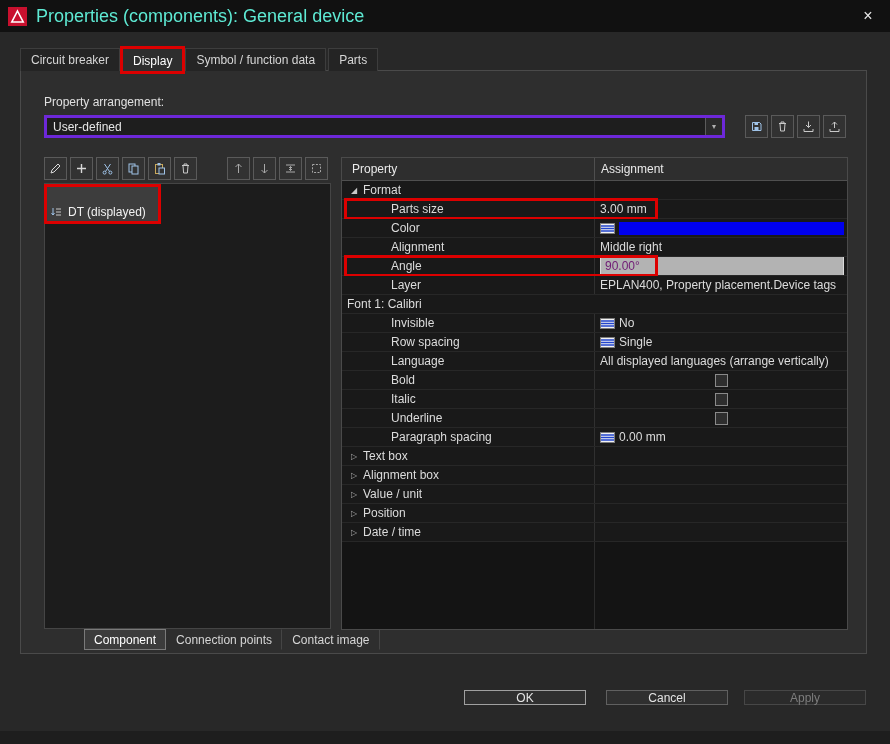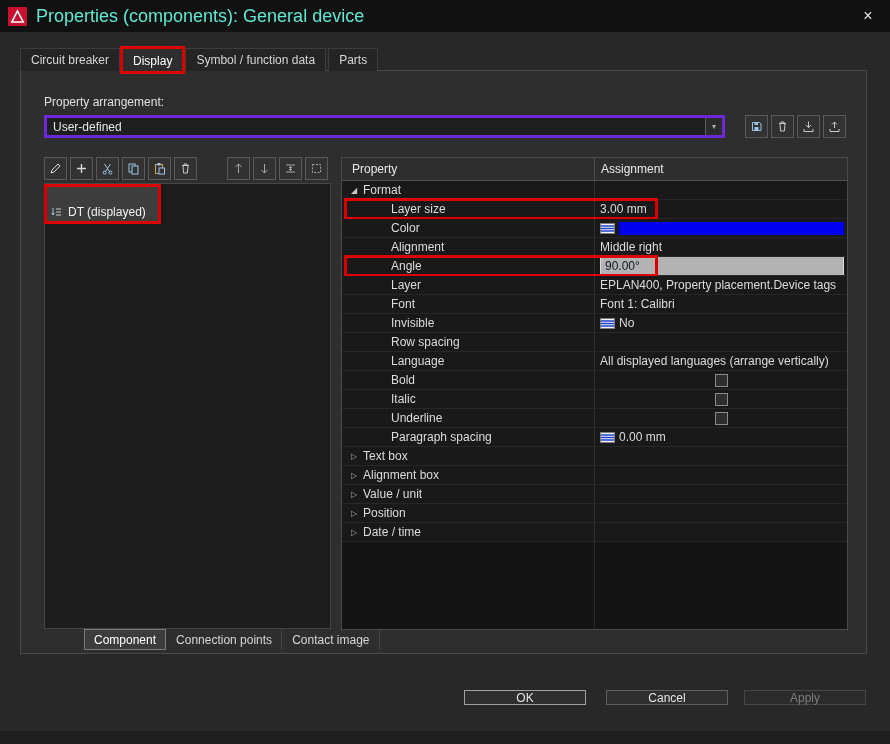--- a/index.html
+++ b/index.html
@@ -66,21 +66,21 @@
   .expander { width:14px; margin-left:5px; text-align:center; font-size:8px;
     color:#c9c9c9; flex:0 0 auto; }
   .expander.closed { color:#a8a8a8; }
   .glabel { color:#dcdcdc; }
   .glabel.ind1 { margin-left:49px; }
   .glabel.ind0 { margin-left:2px; }
   .gvalue { color:#dcdcdc; }
   .color-bar { flex:1; height:13px; margin-right:1px; }
   .gcheck { width:13px; height:13px; background:#2e2e2e; border:1px solid #8a8a8a; }
   .edit-field { flex:1; height:25px; margin-right:1px; background:#b3b3b3;
-    border:1px solid #dadada; color:#0f172a; display:flex; align-items:center; padding-left:4px; }
+    border:1px solid #dadada; color:#701a75; display:flex; align-items:center; padding-left:4px; }
   .row-annot { position:absolute; left:2px; top:-2px; width:314px; height:22px;
     border:3px solid var(--red); z-index:7; pointer-events:none; }
   
   .btn { position:absolute; top:690px; width:122px; height:15px; background:#2f2f2f;
     border:1px solid #606060; color:#e4e4e4; display:flex; align-items:center; justify-content:center; }
   .btn.default { border-color:#a0a0a0; }
   .btn.disabled { color:#7d7d7d; border-color:#474747; background:#2b2b2b; }
   .bottom-strip { position:absolute; left:0; bottom:0; width:890px; height:13px; background:#1e1e1e; }
   svg { display:block; }
 </style>
@@ -263,21 +263,21 @@
     <div class="grid-body">
         <div class="grow">
           <div class="gcell-prop">
             <span class="expander">◢</span>
             <span class="glabel ind0">Format</span>
           </div>
           <div class="gcell-assign"></div>
         </div>
         <div class="grow">
           <div class="gcell-prop">
-            <span class="glabel ind1">Layer size</span>
+            <span class="glabel ind1">Parts size</span>
           </div>
           <div class="gcell-assign">
             <span class="gvalue">3.00 mm</span>
           </div>
           <div class="row-annot"></div>
         </div>
         <div class="grow">
           <div class="gcell-prop">
             <span class="glabel ind1">Color</span>
           </div>
@@ -310,43 +310,47 @@
         </div>
         <div class="grow">
           <div class="gcell-prop">
             <span class="glabel ind1">Layer</span>
           </div>
           <div class="gcell-assign">
             <span class="gvalue">EPLAN400, Property placement.Device tags</span>
           </div>
         </div>
         <div class="grow">
-          <div class="gcell-prop">
-            <span class="glabel ind1">Font</span>
-          </div>
           <div class="gcell-assign">
             <span class="gvalue">Font 1: Calibri</span>
           </div>
         </div>
         <div class="grow">
           <div class="gcell-prop">
             <span class="glabel ind1">Invisible</span>
           </div>
           <div class="gcell-assign">
             <svg width="15" height="11" viewBox="0 0 15 11" style="flex:0 0 auto">
               <rect x="0.5" y="0.5" width="14" height="10" fill="#f2f2f2" stroke="#7d7d7d"></rect>
               <path d="M1 3h13M1 5.5h13M1 8h13" stroke="#2244cc" stroke-width="1.5"></path>
             </svg>
             <span class="gvalue">No</span>
           </div>
         </div>
         <div class="grow">
           <div class="gcell-prop">
             <span class="glabel ind1">Row spacing</span>
           </div>
+          <div class="gcell-assign">
+            <svg width="15" height="11" viewBox="0 0 15 11" style="flex:0 0 auto">
+              <rect x="0.5" y="0.5" width="14" height="10" fill="#f2f2f2" stroke="#7d7d7d"></rect>
+              <path d="M1 3h13M1 5.5h13M1 8h13" stroke="#2244cc" stroke-width="1.5"></path>
+            </svg>
+            <span class="gvalue">Single</span>
+          </div>
         </div>
         <div class="grow">
           <div class="gcell-prop">
             <span class="glabel ind1">Language</span>
           </div>
           <div class="gcell-assign">
             <span class="gvalue">All displayed languages (arrange vertically)</span>
           </div>
         </div>
         <div class="grow">

